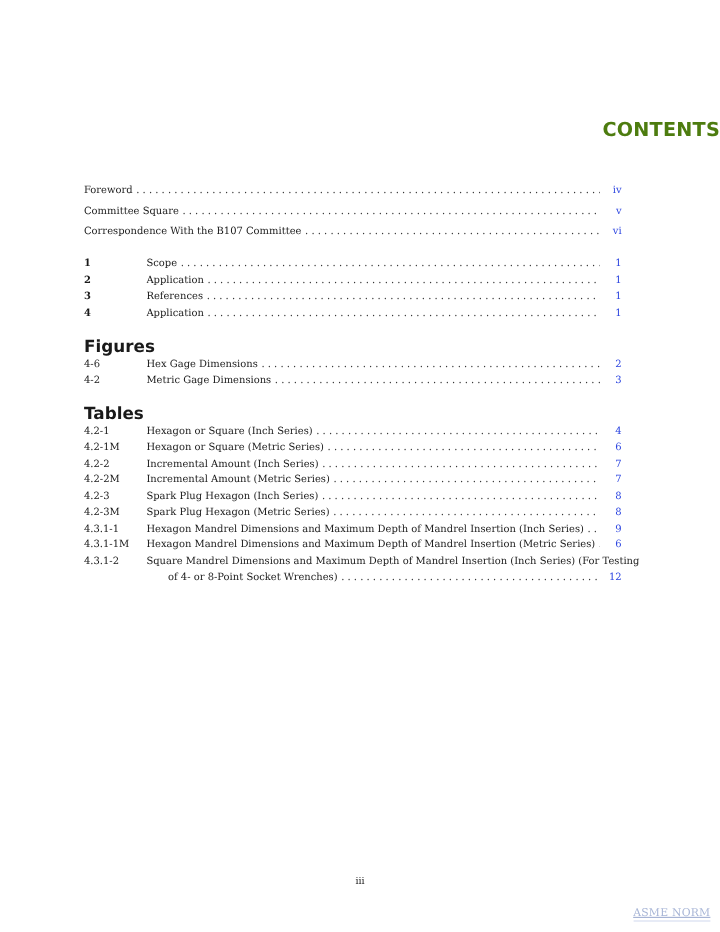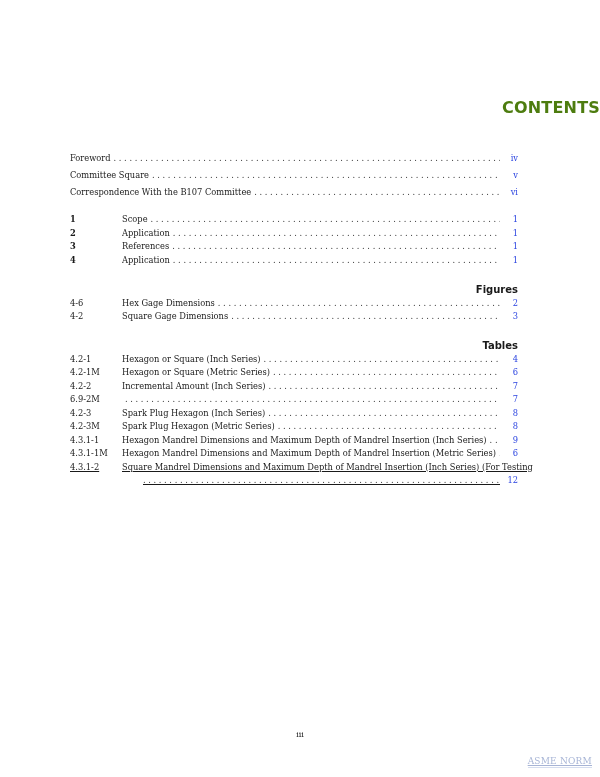--- a/index.html
+++ b/index.html
@@ -7,22 +7,22 @@
   .title { position: absolute; top: 98px; left: 0; width: 600px; text-align: right; font-family: "DejaVu Sans", "Liberation Sans", sans-serif; font-weight: bold; font-size: 16px; letter-spacing: 0.2px; color: #4d7c0f; }
   .toc { position: absolute; left: 70px; width: 448px; font-size: 8.3px; line-height: 13.5px; }
   .row { position: relative; height: 13.5px; display: flex; align-items: flex-start; }
   .num { width: 52px; flex: 0 0 52px; white-space: nowrap; }
   .num.bold { font-weight: bold; }
   .entry { flex: 1; display: flex; align-items: baseline; overflow: hidden; white-space: nowrap; }
   .label { flex: 0 0 auto; white-space: nowrap; }
   .dots { flex: 1 1 auto; overflow: hidden; white-space: nowrap; margin-left: 3px; margin-right: 18px; letter-spacing: 2.6px; color: #333; }
   .dots::after { content: ". . . . . . . . . . . . . . . . . . . . . . . . . . . . . . . . . . . . . . . . . . . . . . . . . . . . . . . . . . . . . . . . . . . . . . . . . . . . . . . . . . . . . . . . . . . . . . . . . . . . . . . . . . . . . . . . . . . . ."; letter-spacing: 0; }
   .page { position: absolute; right: 0; top: 0; color: #2b44e0; text-align: right; min-width: 14px; }
-  .heading { font-family: "DejaVu Sans", "Liberation Sans", sans-serif; font-weight: bold; font-size: 10px; height: 13.5px; line-height: 13.5px; text-align: right; }
-  .wrap-row { height: auto; display: block; text-decoration: underline; }
+  .heading { font-family: "DejaVu Sans", "Liberation Sans", sans-serif; font-weight: bold; font-size: 14px; height: 13.5px; line-height: 13.5px; }
+  .wrap-row { height: auto; display: block; }
   .wrap-row .line1 { display: flex; height: 13.5px; }
   .wrap-row .line2 { display: flex; height: 13.5px; padding-left: 70px; position: relative; }
   .footer { position: absolute; top: 730px; left: 0; width: 600px; text-align: center; font-size: 8px; color: #222; }
   .watermark { position: absolute; right: 8px; bottom: 6px; font-family: "DejaVu Serif", "Liberation Serif", serif; font-size: 9px; color: #8a9cc8; opacity: 0.75; letter-spacing: 0.2px; text-align: center; text-decoration: underline; }
   .watermark .sub { display: block; font-size: 3px; height: 3px; border-top: 1px solid #c8d2ea; margin-top: 1px; }
 </style>
 </head>
 <body>
 
 <div class="title">CONTENTS</div>
@@ -92,21 +92,21 @@
     <span class="num">4-6</span>
     <div class="entry">
         <span class="label">Hex Gage Dimensions</span>
         <span class="dots"></span>
       </div>
     <span class="page">2</span>
   </div>
   <div class="row">
     <span class="num">4-2</span>
     <div class="entry">
-        <span class="label">Square Gage Dimensions</span>
+        <span class="label">Metric Gage Dimensions</span>
         <span class="dots"></span>
       </div>
     <span class="page">3</span>
   </div>
 </div>
 
 <div class="toc" style="top:339px;">
   <div class="heading">Tables</div>
   <div class="row">
     <span class="num">4.2-1</span>
@@ -126,22 +126,23 @@
   </div>
   <div class="row">
     <span class="num">4.2-2</span>
     <div class="entry">
         <span class="label">Incremental Amount (Inch Series)</span>
         <span class="dots"></span>
       </div>
     <span class="page">7</span>
   </div>
   <div class="row">
-    <span class="num">6.9-2M</span>
+    <span class="num">4.2-2M</span>
     <div class="entry">
+        <span class="label">Incremental Amount (Metric Series)</span>
         <span class="dots"></span>
       </div>
     <span class="page">7</span>
   </div>
   <div class="row">
     <span class="num">4.2-3</span>
     <div class="entry">
         <span class="label">Spark Plug Hexagon (Inch Series)</span>
         <span class="dots"></span>
       </div>
@@ -171,20 +172,21 @@
       </div>
     <span class="page">6</span>
   </div>
   <div class="row wrap-row">
     <div class="line1">
       <span class="num">4.3.1-2</span>
       <span class="label">Square Mandrel Dimensions and Maximum Depth of Mandrel Insertion (Inch Series) (For Testing</span>
     </div>
     <div class="line2">
       <div class="entry">
+          <span class="label">of 4- or 8-Point Socket Wrenches)</span>
           <span class="dots"></span>
         </div>
       <span class="page">12</span>
     </div>
   </div>
 </div>
 
 <div class="footer">iii</div>
 
 <div class="watermark">

